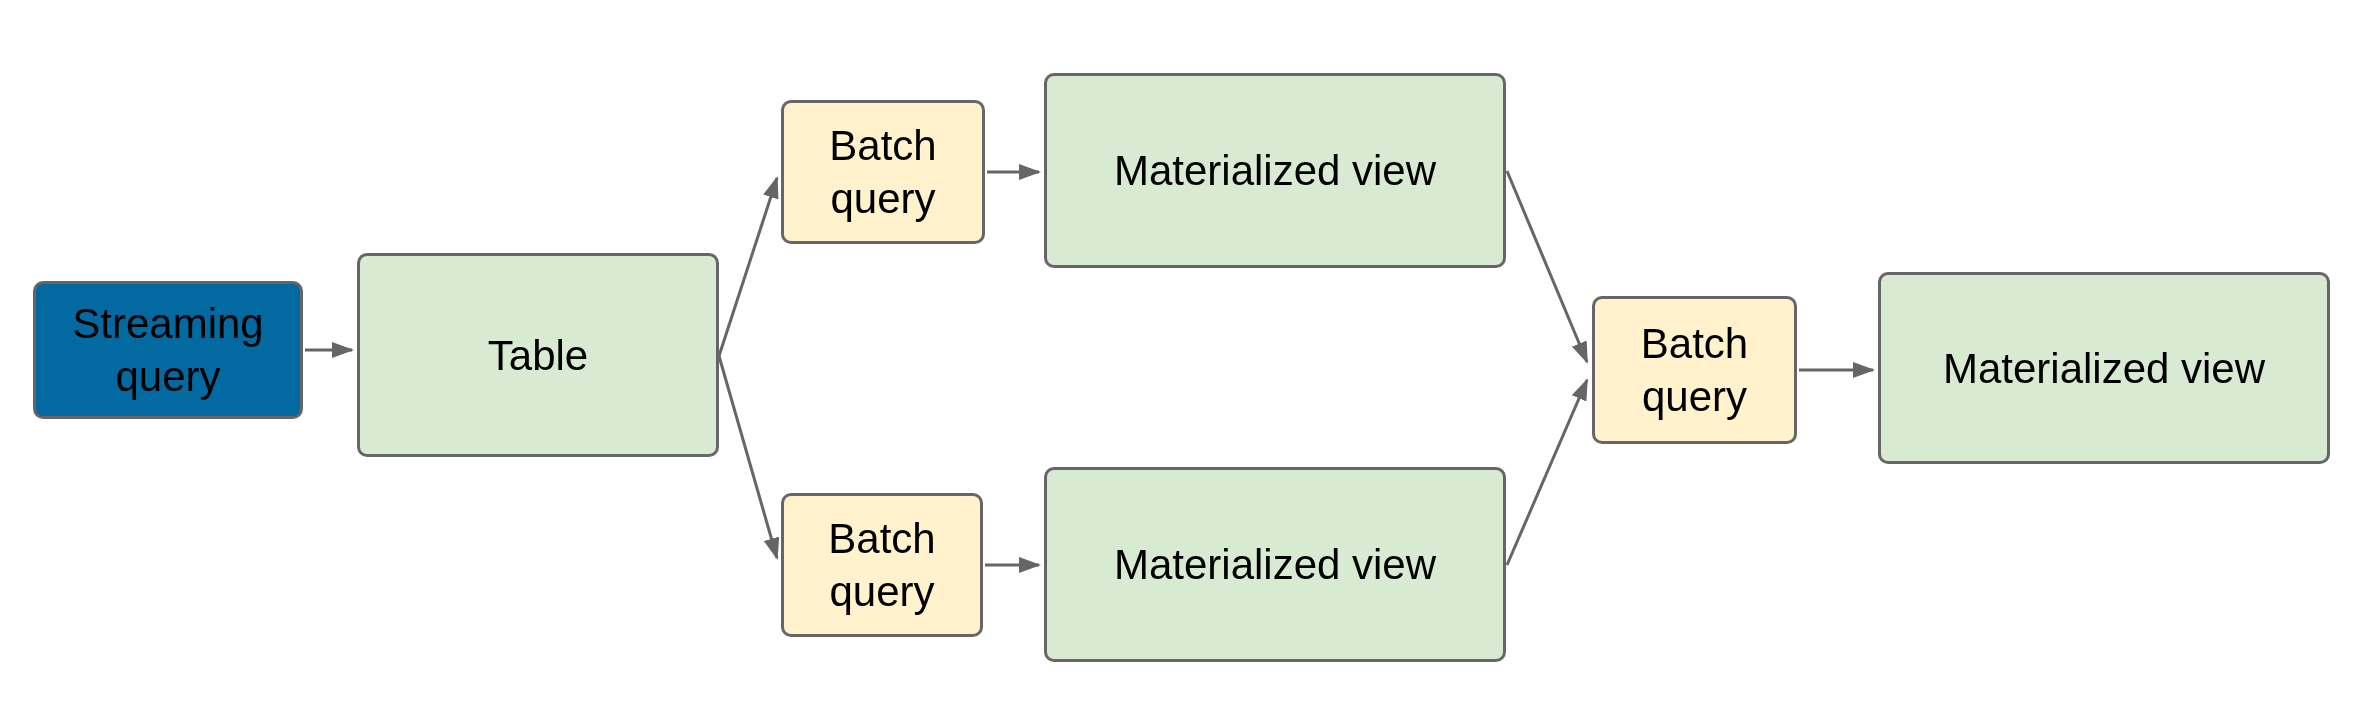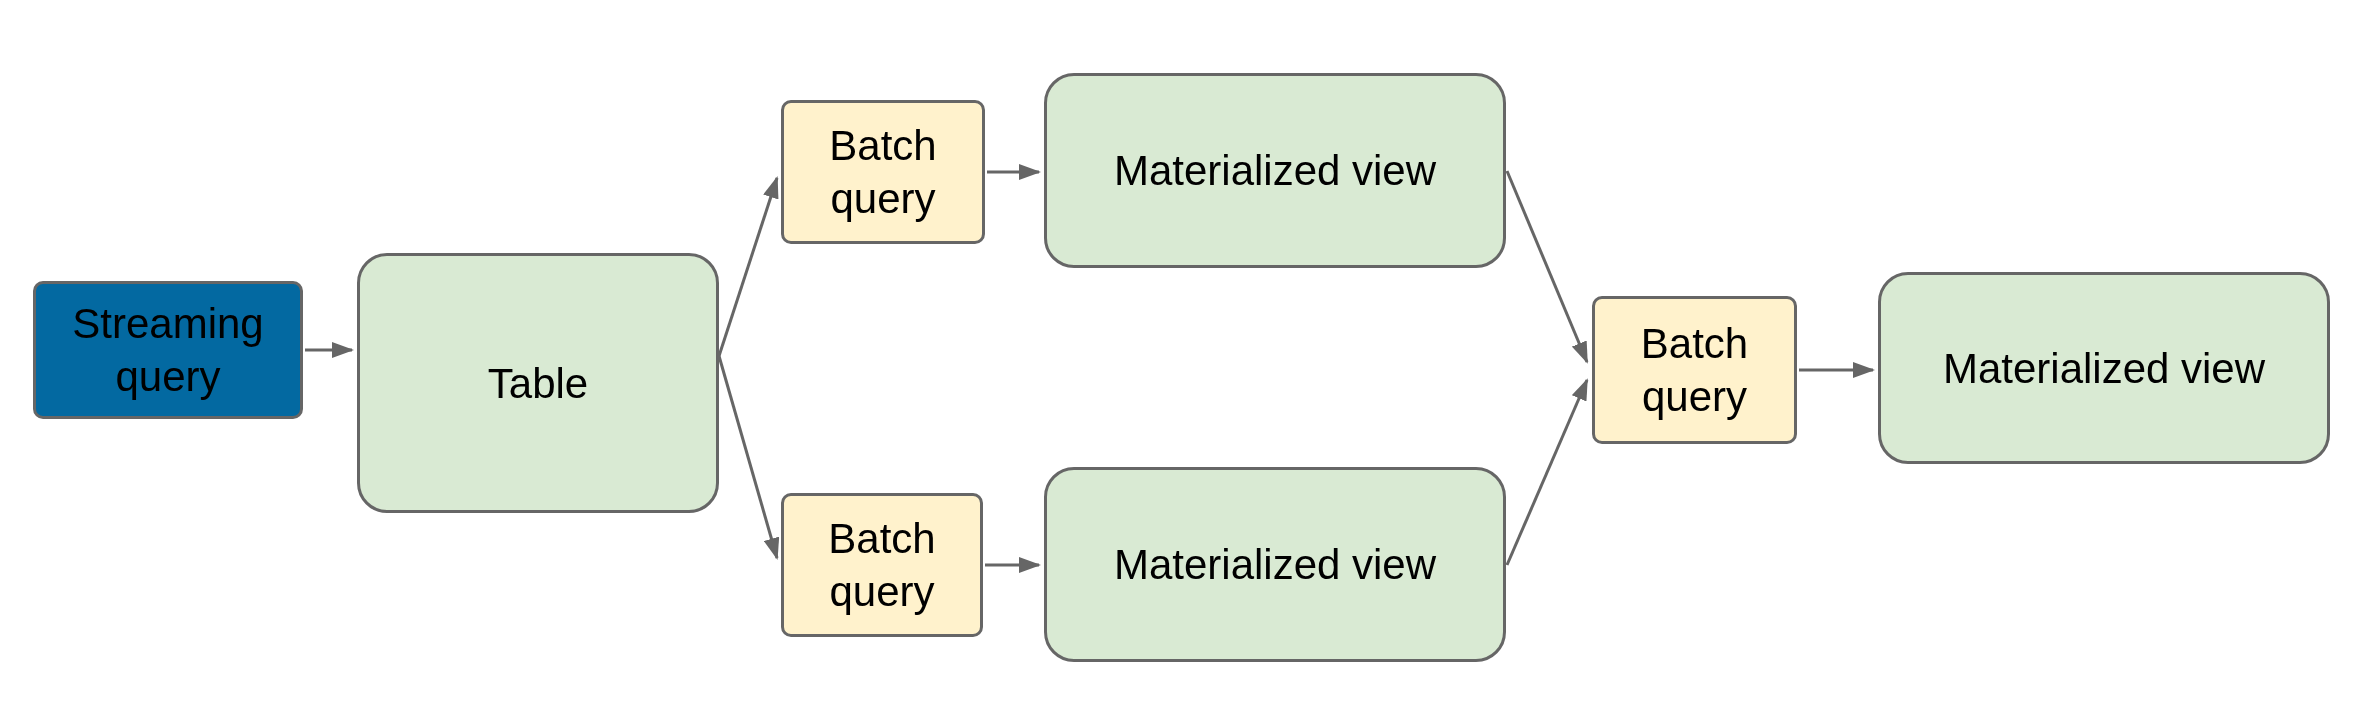--- a/index.html
+++ b/index.html
@@ -35,21 +35,21 @@
     border: 3px solid #666666;
     display: flex;
     align-items: center;
     justify-content: center;
     text-align: center;
   }
   .node--rect {
     border-radius: 10px;
   }
   .node--rounded {
-    border-radius: 30px;
+    border-radius: 10px;
   }
   .node-label {
     font-size: 42px;
     line-height: 53px;
     color: #000000;
     white-space: pre-line;
   }
 </style>
 </head>
 <body>
@@ -70,21 +70,21 @@
         <line x1="1507" y1="171" x2="1587" y2="362" stroke="#666666" stroke-width="3" marker-end="url(#arrowhead)"></line>
         <line x1="1507" y1="565" x2="1587" y2="380" stroke="#666666" stroke-width="3" marker-end="url(#arrowhead)"></line>
         <line x1="1799" y1="370" x2="1873" y2="370" stroke="#666666" stroke-width="3" marker-end="url(#arrowhead)"></line>
       </g>
   </svg>
   <div class="nodes-layer">
       <div class="node node--rect" style="left: 33px; top: 281px; width: 270px; height: 138px; background: #0369a1; border-color: rgb(102, 102, 102);">
         <span class="node-label" style="color: rgb(0, 0, 0);">Streaming
 query</span>
       </div>
-      <div class="node node--rounded" style="left: 357px; top: 253px; width: 362px; height: 260px; background: rgb(217, 234, 211); border-color: rgb(102, 102, 102);">
+      <div class="node node--rounded" style="left: 357px; top: 253px; width: 362px; height: 204px; background: rgb(217, 234, 211); border-color: rgb(102, 102, 102);">
         <span class="node-label" style="color: rgb(0, 0, 0);">Table</span>
       </div>
       <div class="node node--rect" style="left: 781px; top: 100px; width: 204px; height: 144px; background: rgb(255, 242, 204); border-color: rgb(102, 102, 102);">
         <span class="node-label" style="color: rgb(0, 0, 0);">Batch
 query</span>
       </div>
       <div class="node node--rounded" style="left: 1044px; top: 73px; width: 462px; height: 195px; background: rgb(217, 234, 211); border-color: rgb(102, 102, 102);">
         <span class="node-label" style="color: rgb(0, 0, 0);">Materialized view</span>
       </div>
       <div class="node node--rect" style="left: 781px; top: 493px; width: 202px; height: 144px; background: rgb(255, 242, 204); border-color: rgb(102, 102, 102);">

